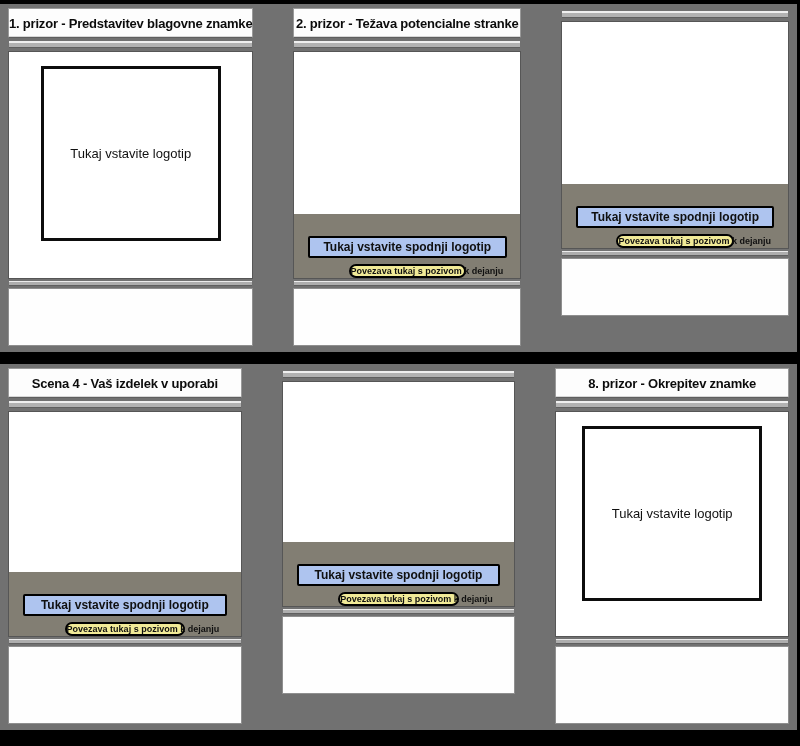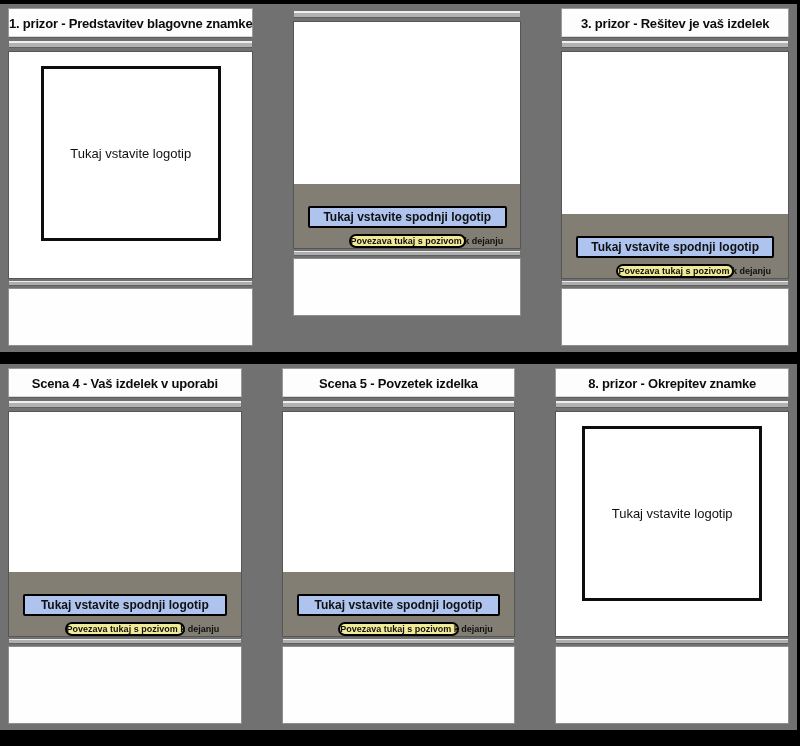--- a/index.html
+++ b/index.html
@@ -136,35 +136,35 @@
     <div class="frame">
       <div class="logo-box">
         <span>Tukaj vstavite logotip</span>
       </div>
     </div>
     <div class="ridge ridge-thin"></div>
     <div class="notes"></div>
   </section>
 
   <section class="panel">
-    <div class="ridge"></div>
-    <div class="frame">
-      <div class="cta-strip">
-        <button class="logo-btn">Tukaj vstavite spodnji logotip</button>
-        <button class="cta-link">Povezava tukaj s pozivom k dejanju</button>
-      </div>
-    </div>
-    <div class="ridge ridge-thin"></div>
-    <div class="notes"></div>
-  </section>
-
-  <section class="panel">
-    <div class="title-bar">
-      <span>3. prizor - Rešitev je vaš izdelek</span>
-    </div>
+    <div class="title-bar">
+      <span>2. prizor - Težava potencialne stranke</span>
+    </div>
+    <div class="ridge"></div>
+    <div class="frame">
+      <div class="cta-strip">
+        <button class="logo-btn">Tukaj vstavite spodnji logotip</button>
+        <button class="cta-link">Povezava tukaj s pozivom k dejanju</button>
+      </div>
+    </div>
+    <div class="ridge ridge-thin"></div>
+    <div class="notes"></div>
+  </section>
+
+  <section class="panel">
     <div class="ridge"></div>
     <div class="frame">
       <div class="cta-strip">
         <button class="logo-btn">Tukaj vstavite spodnji logotip</button>
         <button class="cta-link">Povezava tukaj s pozivom k dejanju</button>
       </div>
     </div>
     <div class="ridge ridge-thin"></div>
     <div class="notes"></div>
   </section>
@@ -182,23 +182,20 @@
       <div class="cta-strip">
         <button class="logo-btn">Tukaj vstavite spodnji logotip</button>
         <button class="cta-link">Povezava tukaj s pozivom k dejanju</button>
       </div>
     </div>
     <div class="ridge ridge-thin"></div>
     <div class="notes"></div>
   </section>
 
   <section class="panel">
-    <div class="title-bar">
-      <span>Scena 5 - Povzetek izdelka</span>
-    </div>
     <div class="ridge"></div>
     <div class="frame">
       <div class="cta-strip">
         <button class="logo-btn">Tukaj vstavite spodnji logotip</button>
         <button class="cta-link">Povezava tukaj s pozivom k dejanju</button>
       </div>
     </div>
     <div class="ridge ridge-thin"></div>
     <div class="notes"></div>
   </section>

